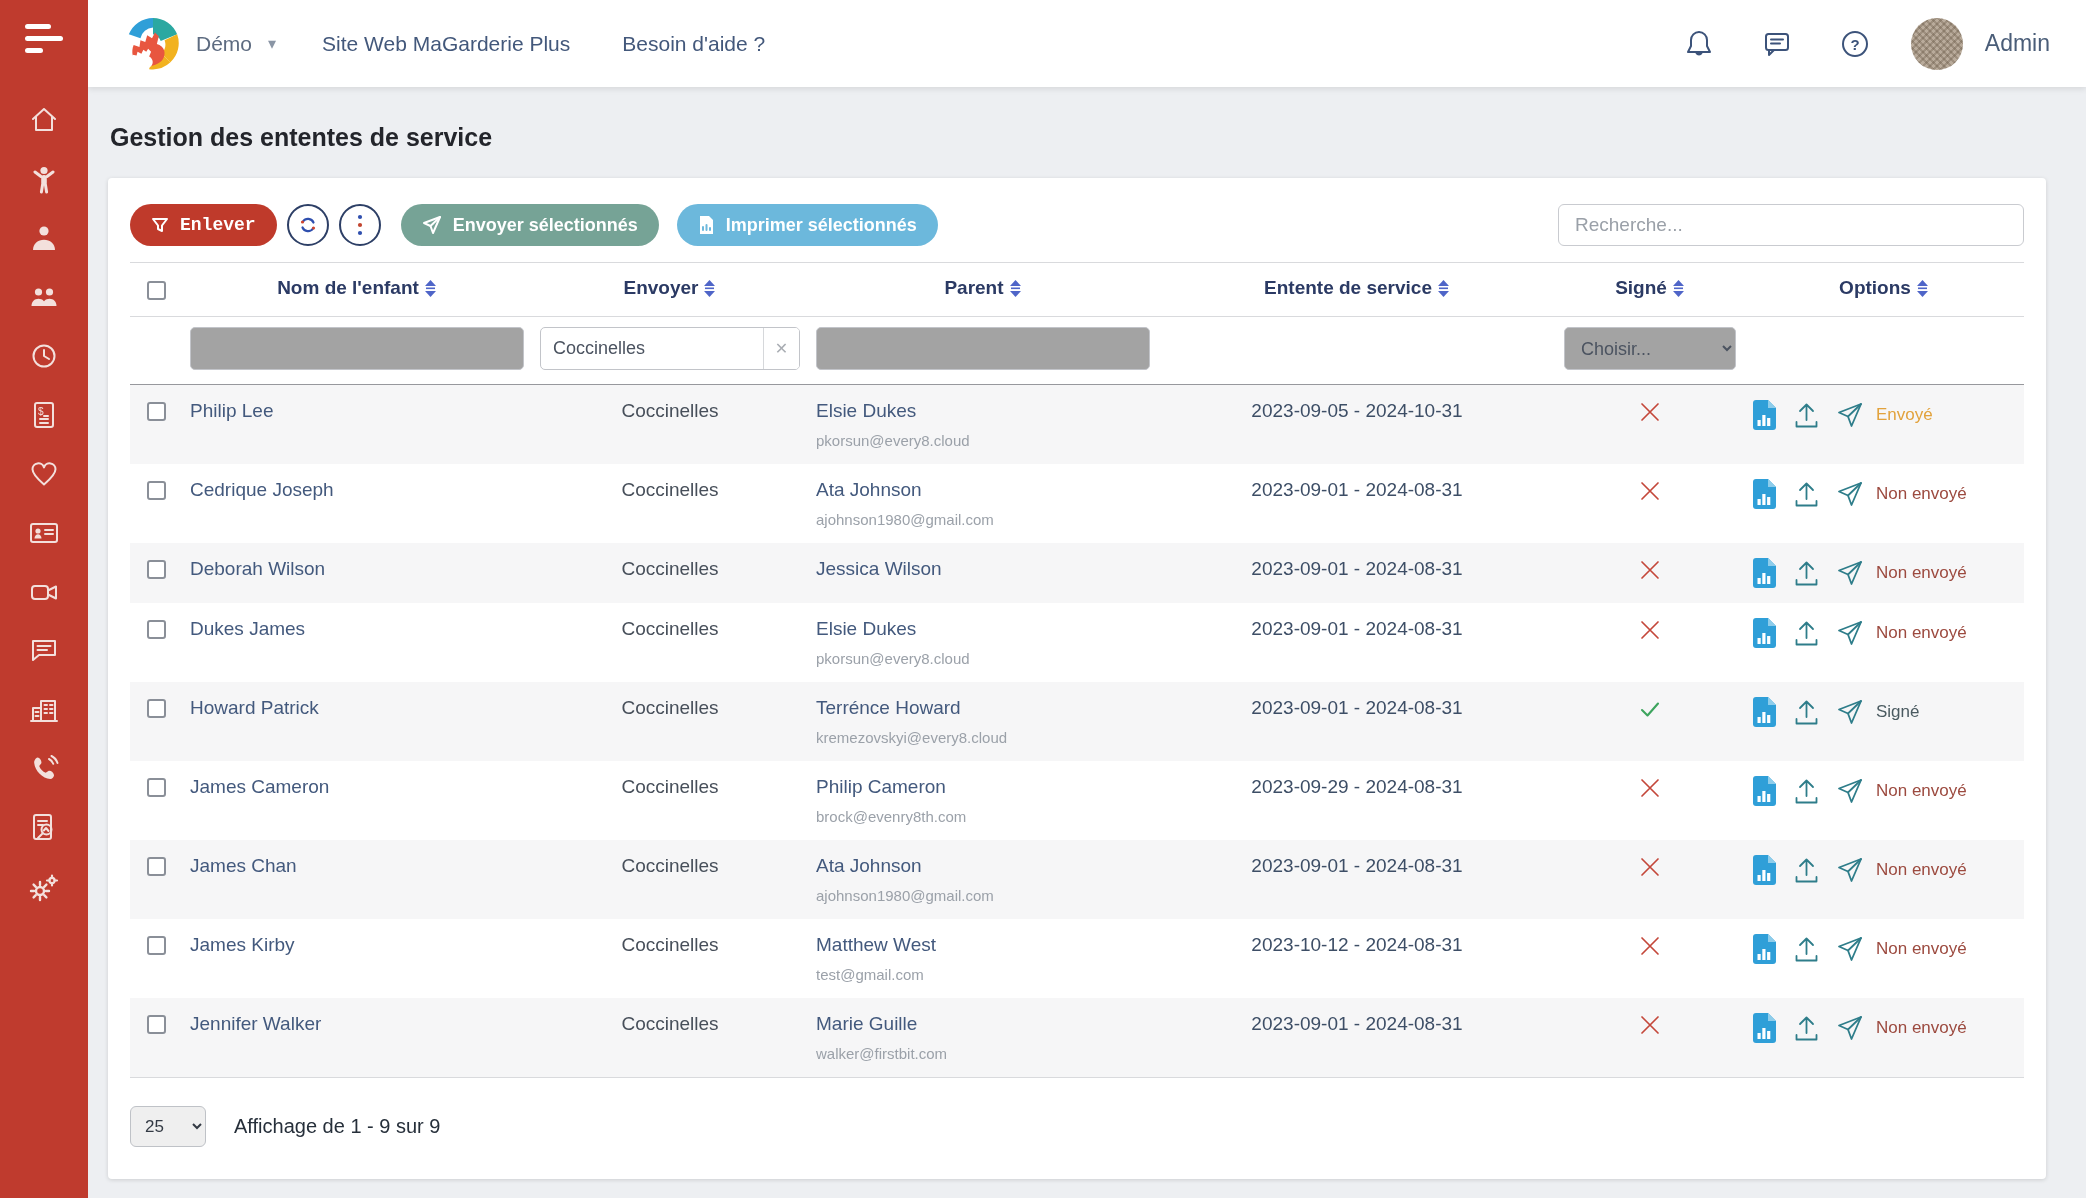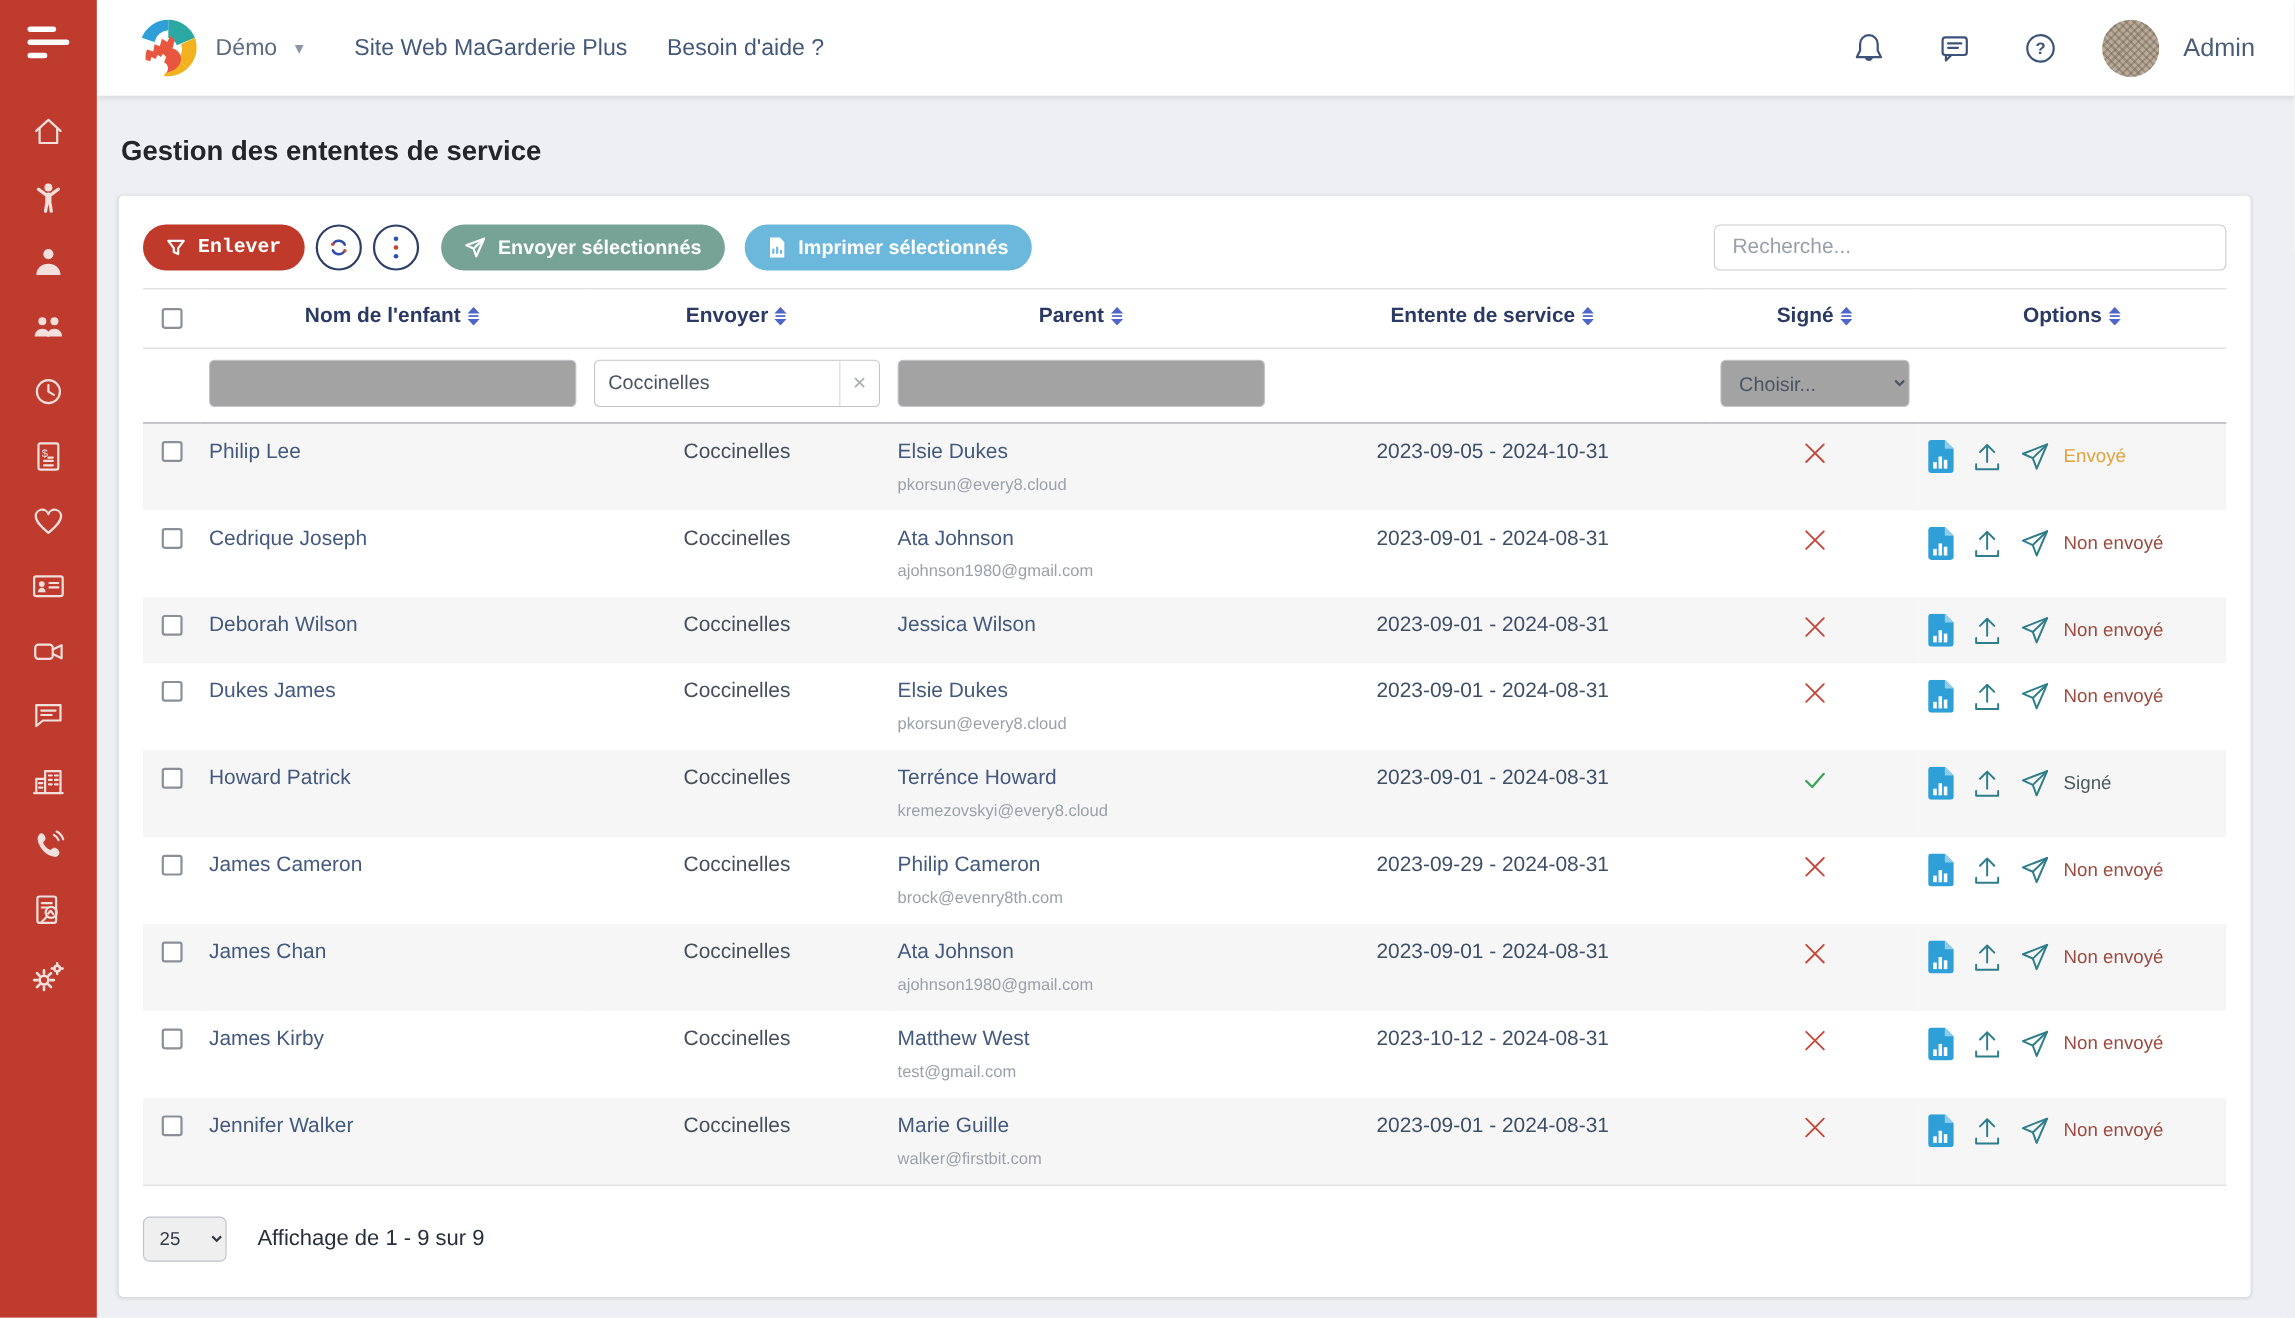--- a/index.html
+++ b/index.html
@@ -27,21 +27,21 @@
   .side-icon svg { stroke:#f6e9e6; fill:none; stroke-width:2; stroke-linecap:round; stroke-linejoin:round; }
   .side-icon svg .f { fill:#f6e9e6; stroke:none; }
   
   .topbar {
     position:absolute; left:88px; right:0; top:0; height:87px; background:#fff;
     display:flex; align-items:center; padding:0 36px; box-shadow:0 2px 6px rgba(0,0,0,.10); z-index:4;
   }
   .brand { display:flex; align-items:center; gap:14px; cursor:pointer; }
   .brand-name { font-size:21px; color:#5d6b80; }
   .chev { color:#8a95a5; font-size:16px; margin-left:2px; }
-  .top-links { display:flex; gap:36px; margin-left:46px; }
+  .top-links { display:flex; gap:52px; margin-left:46px; }
   .top-link { font-size:21px; color:#43587b; cursor:pointer; text-decoration:none; }
   .top-right { margin-left:auto; display:flex; align-items:center; gap:46px; }
   .top-ic { width:32px; height:32px; cursor:pointer; }
   .top-ic svg { stroke:#3c537a; fill:none; stroke-width:2; stroke-linecap:round; stroke-linejoin:round; }
   .avatar {
     width:52px; height:52px; border-radius:50%; cursor:pointer;
     background:#b9ab9b;
     background-image:
       repeating-linear-gradient(45deg, rgba(96,80,62,.30) 0 2px, transparent 2px 5px),
       repeating-linear-gradient(-45deg, rgba(96,80,62,.30) 0 2px, transparent 2px 5px);

